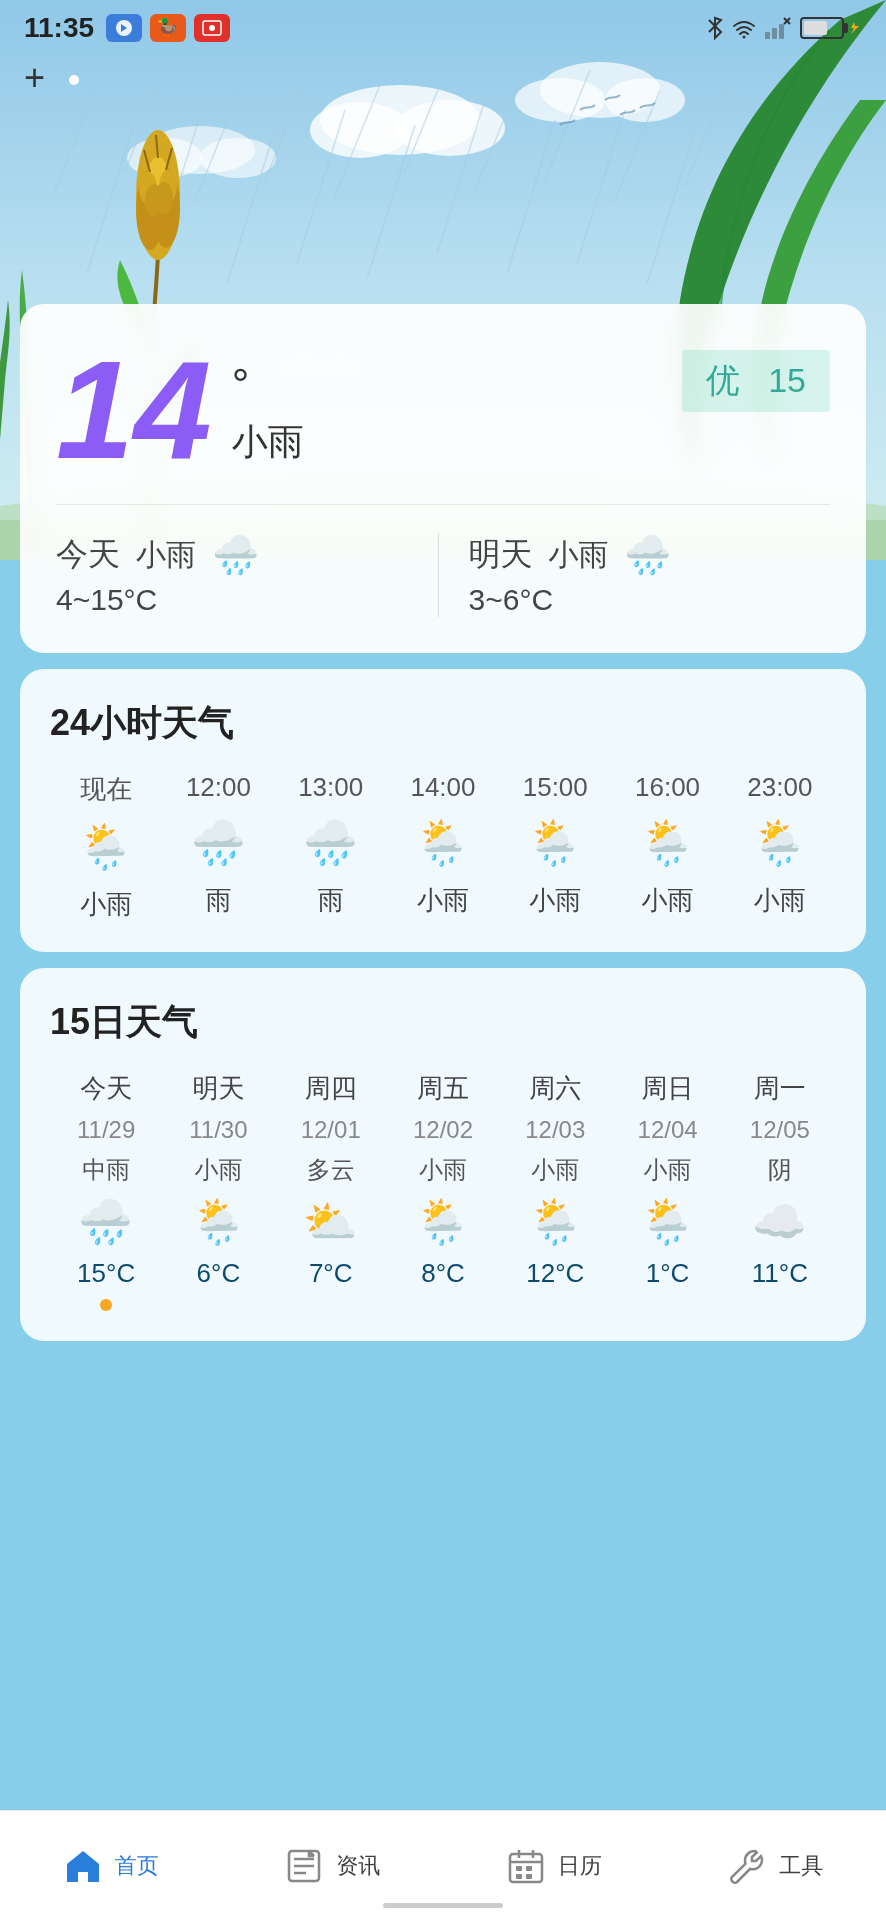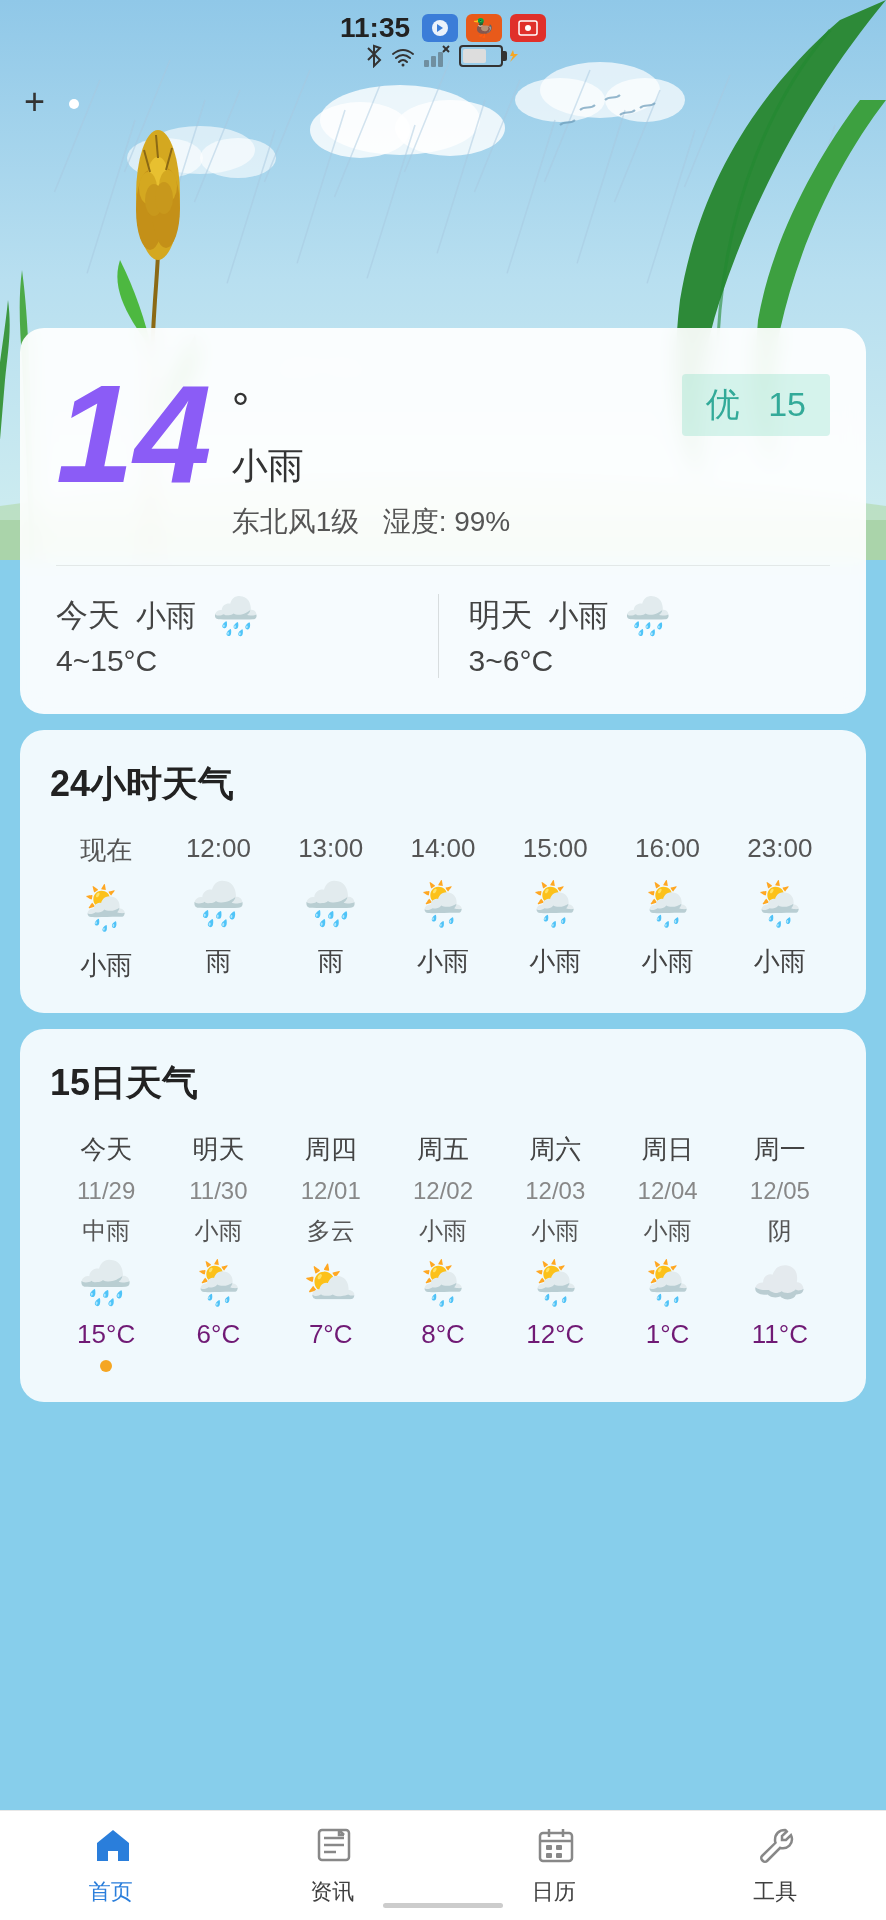--- a/index.html
+++ b/index.html
@@ -253,21 +253,21 @@
     .forecast-date {
       font-size: 24px;
       color: #888;
     }
     .forecast-cond {
       font-size: 24px;
       color: #555;
     }
     .forecast-temp {
       font-size: 26px;
-      color: #701a75;
+      color: #0c4a6e;
       font-weight: 500;
     }
     .forecast-dot {
       width: 12px; height: 12px;
       border-radius: 50%;
     }
     .dot-orange { background: #F5A623; }
     .dot-empty { background: transparent; }
 
     
@@ -279,22 +279,22 @@
       height: 110px;
       background: white;
       display: flex;
       align-items: center;
       justify-content: space-around;
       border-top: 1px solid #e8e8e8;
       z-index: 100;
     }
     .nav-item {
       display: flex;
-      flex-direction: column;
-      align-items: flex-end;
+      flex-direction: row;
+      align-items: center;
       gap: 12px;
       cursor: pointer;
     }
     .nav-label {
       font-size: 22px;
     }
     .nav-active { color: #2A7EDB; }
     .nav-inactive { color: #404040; }
   </style>
 </head>
@@ -405,21 +405,21 @@
         <path d="M 580 110 C 585 105 590 110 595 105"></path>
         <path d="M 605 100 C 610 95 615 100 620 95"></path>
         <path d="M 620 115 C 625 110 630 115 635 110"></path>
         <path d="M 560 125 C 565 120 570 125 575 120"></path>
         <path d="M 640 108 C 645 103 650 108 655 103"></path>
       </g>
     </svg>
   </div>
 </div>
 
-<div class="status-bar" style="position:relative;z-index:20;flex-direction:column;">
+<div class="status-bar" style="position:relative;z-index:20;">
   <div style="display:flex;align-items:center;gap:12px;">
     <span class="status-time">11:35</span>
     <div style="display:flex;gap:8px;">
       <div class="status-icon-box status-icon-blue">
         <svg width="20" height="20" viewBox="0 0 20 20">
             <circle cx="10" cy="10" r="8" fill="white" opacity="0.9"></circle>
             <path d="M7 6 L13 10 L7 14 Z" fill="#3B7DD8"></path>
           </svg>
       </div>
       <div class="status-icon-box status-icon-orange" style="font-weight:bold;font-size:18px;">🦆</div>
@@ -470,24 +470,20 @@
 </div>
 
 <div class="main-content">
 
   <div class="weather-card">
     <div class="temp-row">
       <span class="temperature">14</span>
       <div class="temp-details">
         <span class="temp-unit">°</span>
         <span class="weather-desc">小雨</span>
-        <span class="weather-meta">
-          <span>东北风1级</span>&nbsp;&nbsp;
-          <span>湿度: 99%</span>
-        </span>
       </div>
       <div class="aqi-badge">
         <span>优</span>
         &nbsp;
         <span>15</span>
       </div>
     </div>
 
     <div class="divider-row">
       <div class="today-tomorrow">

